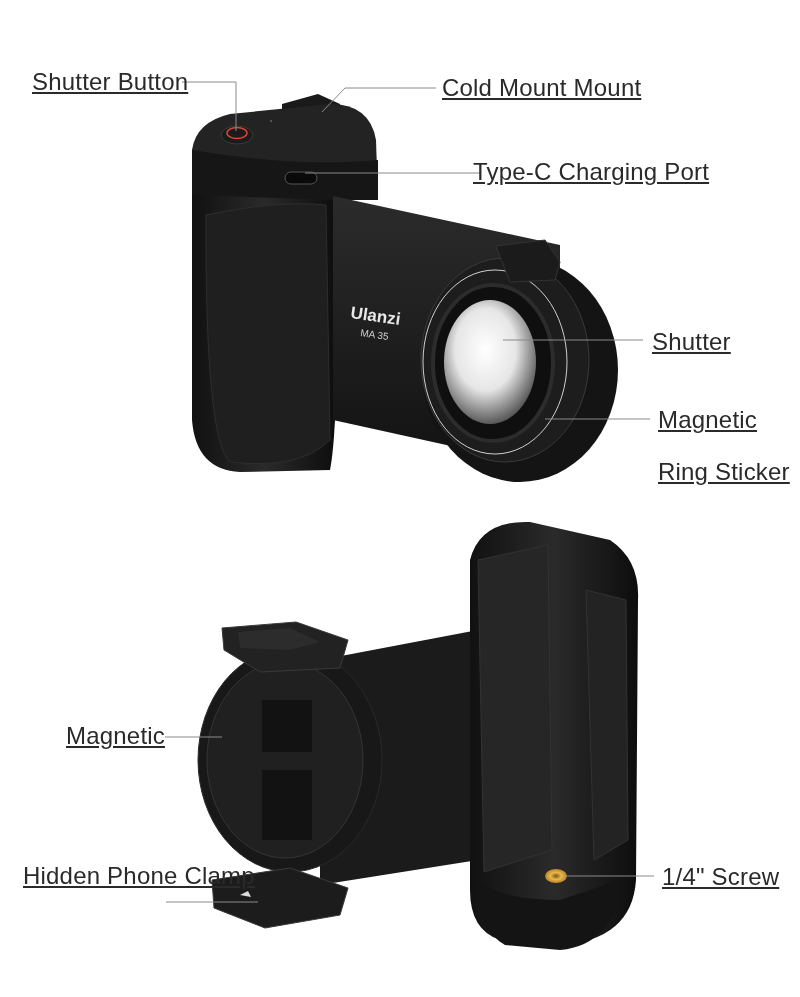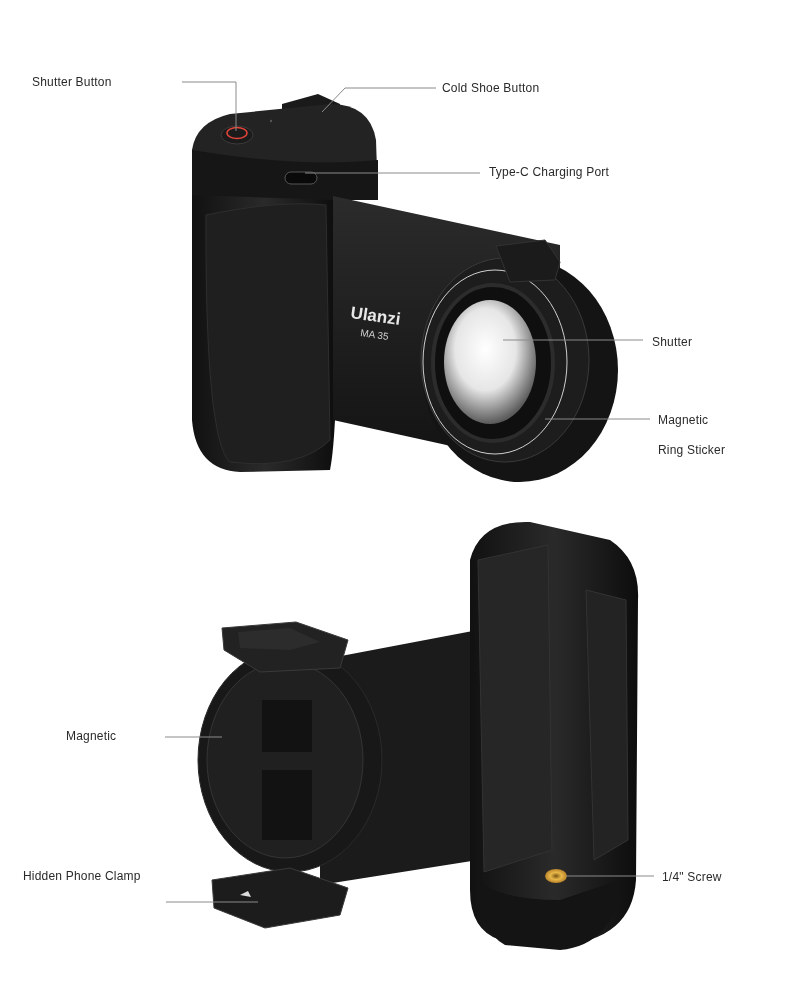--- a/index.html
+++ b/index.html
@@ -1,17 +1,17 @@
 <!DOCTYPE html>
 <html><head>
 <meta charset="utf-8">
 <style>
   html,body{margin:0;padding:0;background:#ffffff;}
   body{width:800px;height:997px;position:relative;overflow:hidden;font-family:"Liberation Sans",sans-serif;}
-  .label{position:absolute;font-size:12px;color:#2a2a2a;line-height:30px;white-space:nowrap;letter-spacing:0.2px;}
+  .label{position:absolute;font-size:24px;color:#2a2a2a;line-height:30px;white-space:nowrap;letter-spacing:0.2px;text-decoration:underline;}
   svg.art{position:absolute;left:0;top:0;}
 </style>
 </head>
 <body>
 
 <svg class="art" width="800" height="997" viewBox="0 0 800 997">
   <defs>
     <linearGradient id="bodyG" x1="0" x2="1" y1="0" y2="0">
       <stop offset="0" stop-color="#111"></stop>
       <stop offset="0.5" stop-color="#2a2a2a"></stop>
@@ -92,20 +92,20 @@
     <line x1="480" y1="173" x2="305" y2="173"></line>
     <line x1="643" y1="340" x2="503" y2="340"></line>
     <line x1="650" y1="419" x2="545" y2="419"></line>
     <line x1="165" y1="737" x2="222" y2="737"></line>
     <line x1="166" y1="902" x2="258" y2="902"></line>
     <line x1="654" y1="876" x2="566" y2="876"></line>
   </g>
 </svg>
 
 <div class="label" style="left:32px;top:67px;">Shutter Button</div>
-<div class="label" style="left:442px;top:73px;">Cold Shoe Button</div>
-<div class="label" style="left:489px;top:157px;">Type-C Charging Port</div>
+<div class="label" style="left:442px;top:73px;">Cold Mount Mount</div>
+<div class="label" style="left:473px;top:157px;">Type-C Charging Port</div>
 <div class="label" style="left:652px;top:327px;">Shutter</div>
 <div class="label" style="left:658px;top:405px;">Magnetic</div>
-<div class="label" style="left:658px;top:435px;">Ring Sticker</div>
+<div class="label" style="left:658px;top:457px;">Ring Sticker</div>
 <div class="label" style="left:66px;top:721px;">Magnetic</div>
 <div class="label" style="left:662px;top:862px;">1/4" Screw</div>
 <div class="label" style="left:23px;top:861px;">Hidden Phone Clamp</div>
 
 </body></html>

